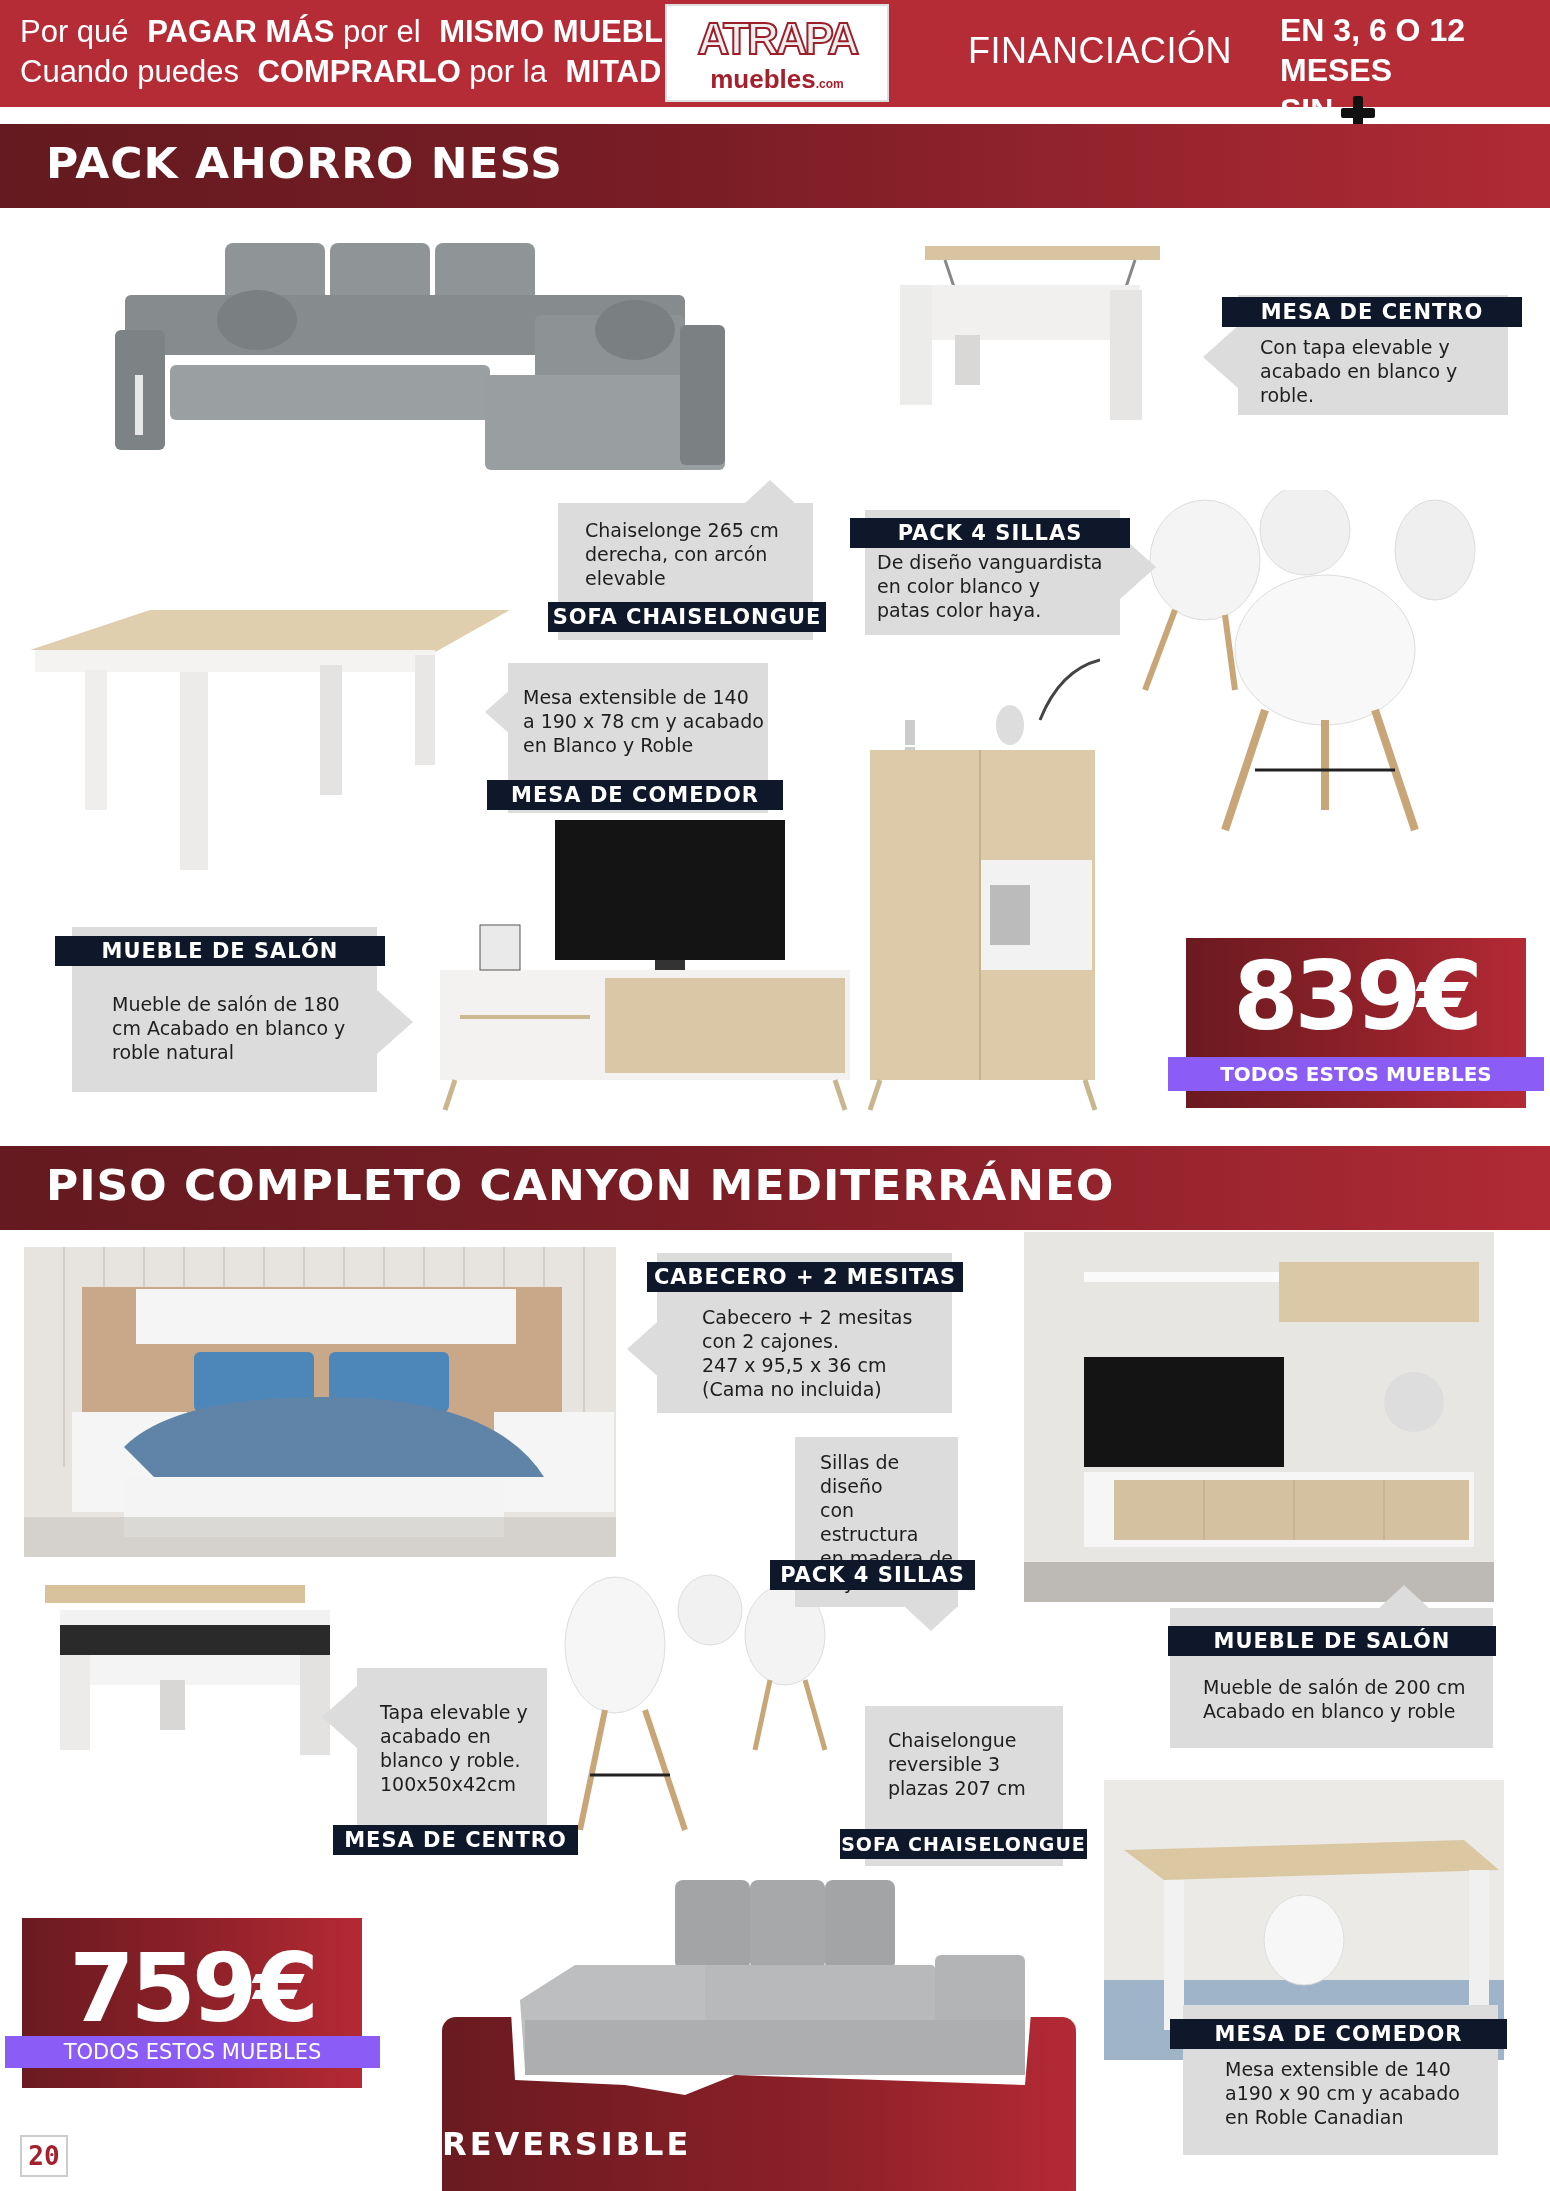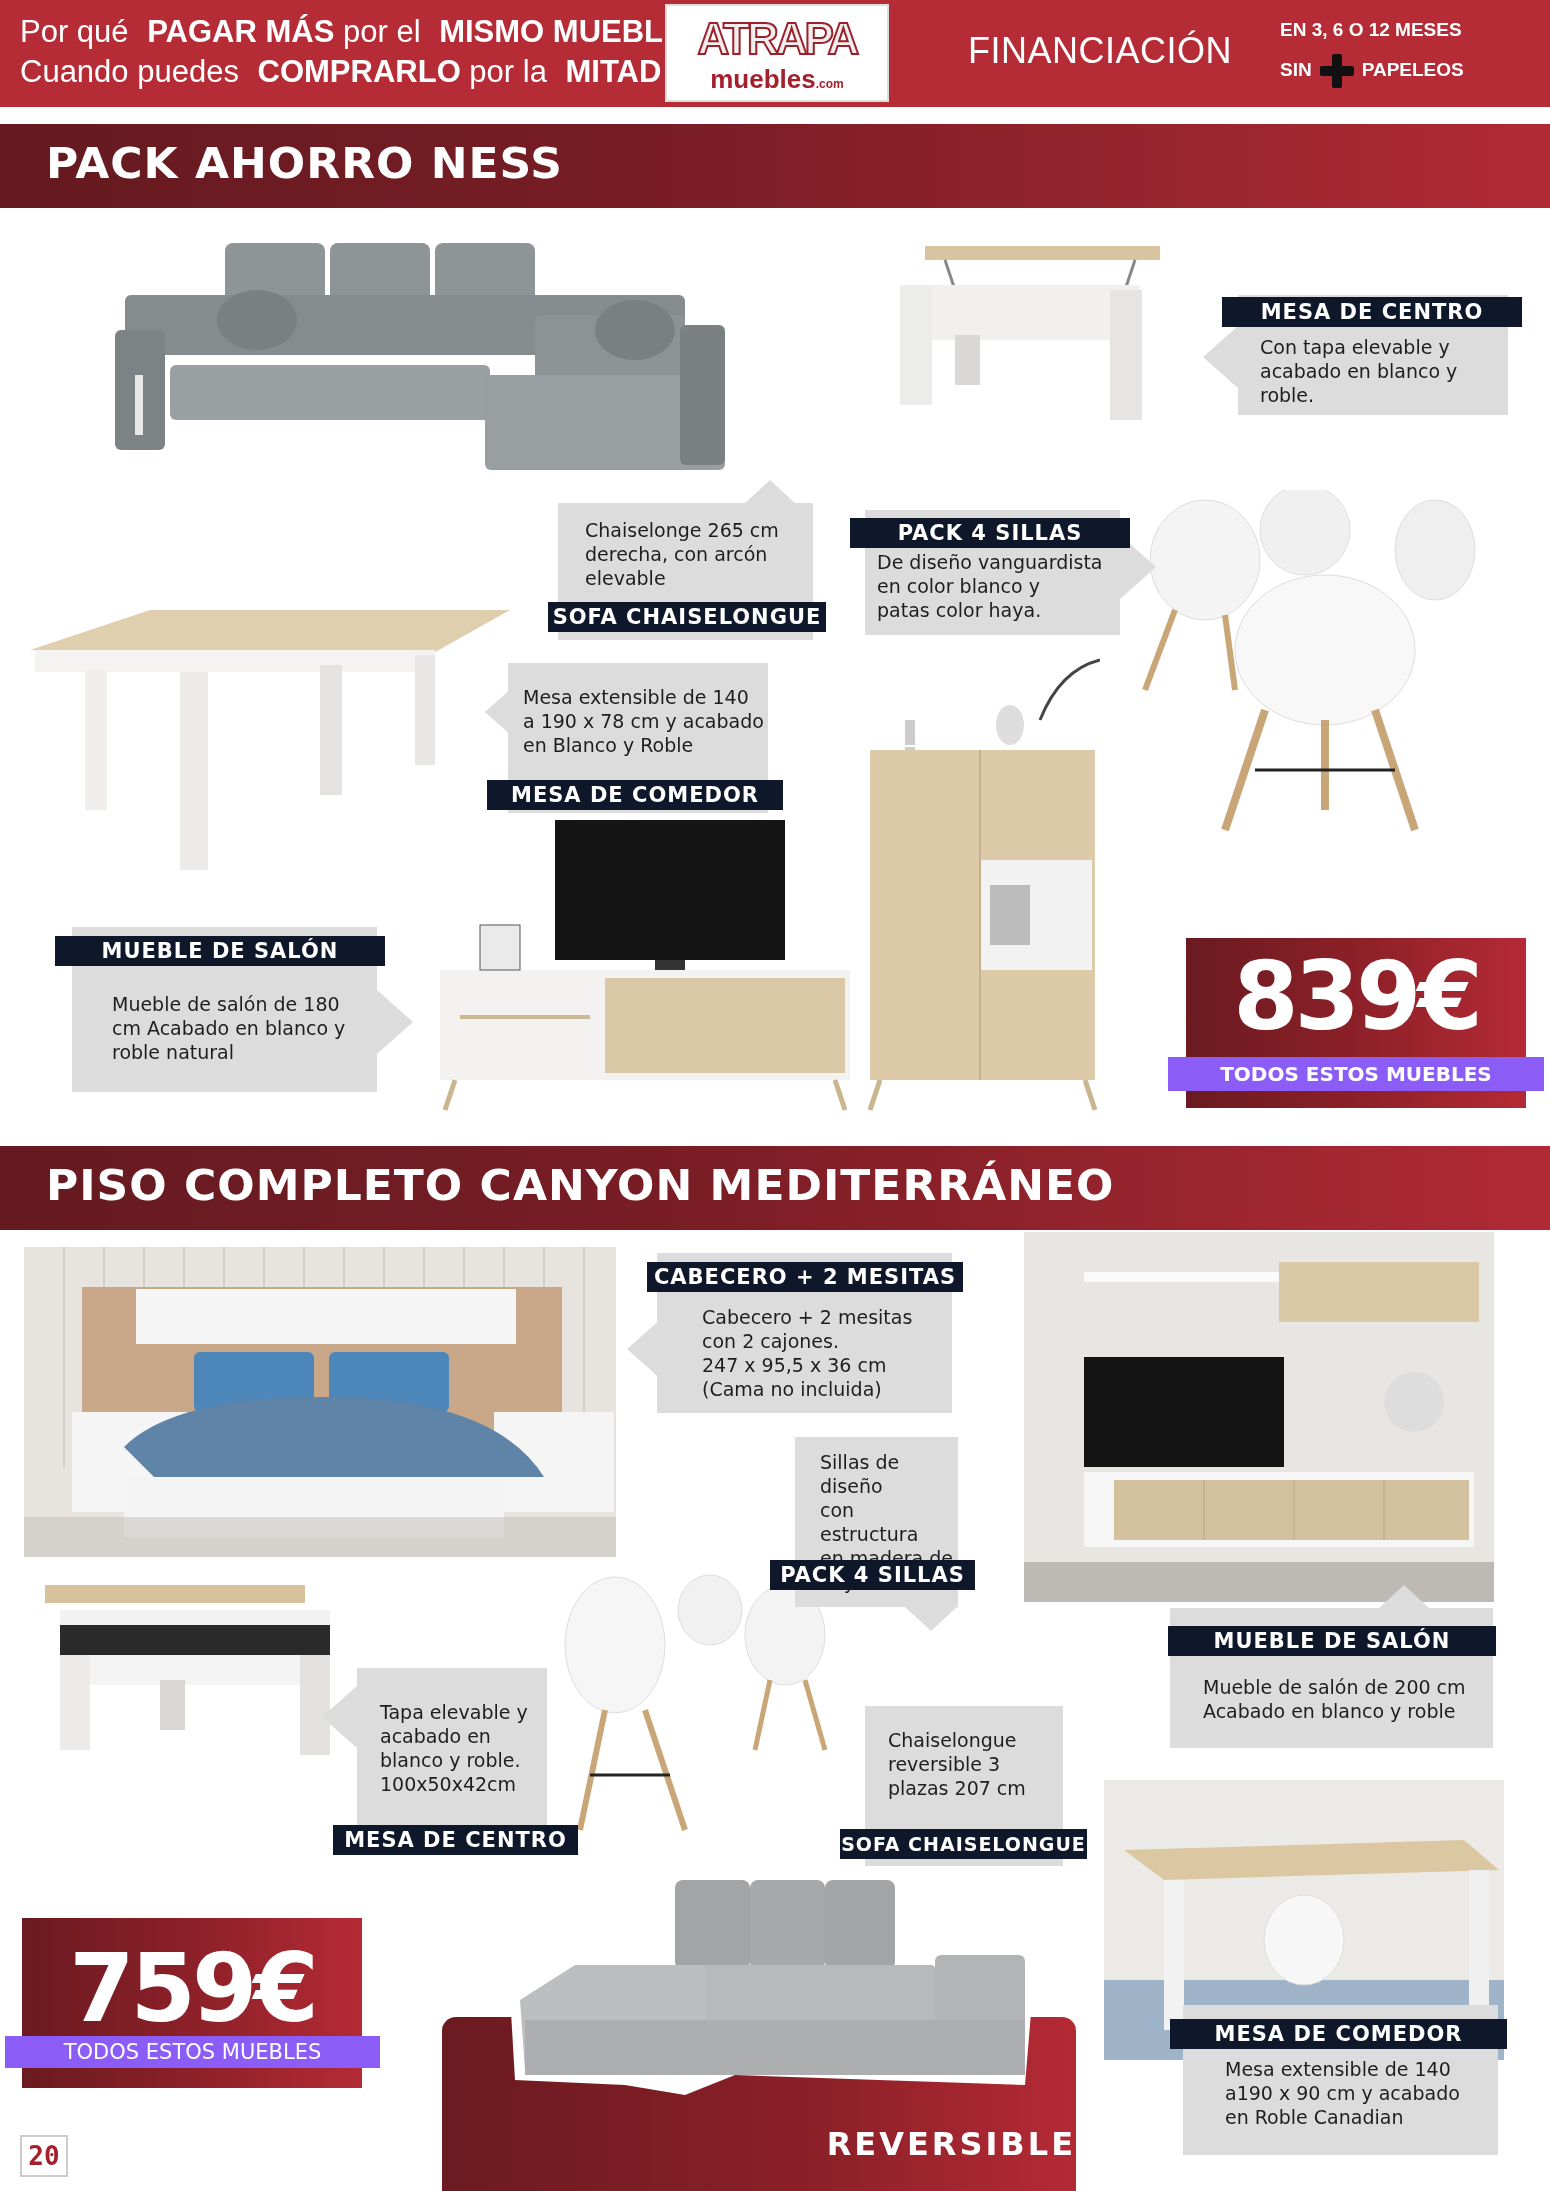--- a/index.html
+++ b/index.html
@@ -12,21 +12,21 @@
   .slogan { left: 20px; top: 12px; color: #fff; font-family: "Liberation Sans", sans-serif; font-size: 31px; line-height: 40px; }
   .slogan b { font-weight: bold; margin-left: 10px; }
   .logo-box { left: 665px; top: 4px; width: 224px; height: 98px; background: #fff; border: 2px solid #ddd; }
   .logo-atrapa { left: 0; top: 8px; width: 100%; text-align: center; font-family: "Liberation Sans", sans-serif;
                  font-weight: bold; font-size: 44px; color: #eee; letter-spacing: -3px;
                  -webkit-text-stroke: 2px #9c1f29; }
   .logo-muebles { left: 0; top: 58px; width: 100%; text-align: center; font-family: "Liberation Sans", sans-serif;
                   font-weight: bold; font-size: 26px; color: #a3202c; }
   .logo-muebles small { font-size: 12px; }
   .financ { left: 968px; top: 30px; color: #fff; font-family: "Liberation Sans", sans-serif; font-size: 36px; font-weight: normal; letter-spacing: 0.5px; }
-  .meses { left: 1280px; top: 10px; color: #fff; font-family: "Liberation Sans", sans-serif; font-size: 19px; font-weight: bold; line-height: 40px; }
+  .meses { left: 1280px; top: 10px; color: #fff; font-family: "Liberation Sans", sans-serif; font-size: 32px; font-weight: bold; line-height: 40px; }
   .plus-icon { display: inline-block; width: 34px; height: 34px; position: relative; vertical-align: middle; margin: 0 8px; }
   .plus-icon::before { content: ""; position: absolute; left: 12px; top: 0; width: 10px; height: 34px; background: #111; border-radius: 2px; }
   .plus-icon::after { content: ""; position: absolute; left: 0; top: 12px; width: 34px; height: 10px; background: #111; border-radius: 2px; }
 
   
   .section-bar { left: 0; width: 1550px; height: 84px;
                  background: linear-gradient(90deg, #641a20 0%, #7a1d25 45%, #b02a35 100%); }
   .section-title { position: absolute; left: 46px; top: 14px; color: #fff; font-family: "DejaVu Sans", sans-serif;
                    font-weight: bold; font-size: 44px; letter-spacing: 1px; transform: scaleY(0.95); }
 
@@ -269,21 +269,21 @@
 <svg class="abs" style="left:505px;top:1870px;" width="540" height="230">
   <path d="M5 125 L10 210 L120 215 L180 225 L230 205 L520 215 L530 95 L500 80 L395 75 L395 5 L170 5 L165 85 L60 90 Z" fill="#fff"></path>
   <rect x="170" y="10" width="75" height="90" rx="8" fill="#a3a4a5"></rect>
   <rect x="245" y="10" width="75" height="90" rx="8" fill="#a7a8a9"></rect>
   <rect x="320" y="10" width="70" height="90" rx="8" fill="#a3a4a5"></rect>
   <rect x="430" y="85" width="90" height="115" rx="6" fill="#b3b4b5"></rect>
   <rect x="160" y="95" width="270" height="60" rx="4" fill="#b8b9ba"></rect>
   <path d="M15 130 L70 95 L200 95 L200 200 L20 200 Z" fill="#bdbebf"></path>
   <rect x="20" y="150" width="500" height="55" fill="#adaeaf"></rect>
 </svg>
-<div class="abs" style="left:442px;top:2125px;width:634px;text-align:right;color:#fff;font-family:'DejaVu Sans',sans-serif;font-weight:bold;font-size:32px;letter-spacing:3px;">REVERSIBLE</div>
+<div class="abs" style="left:442px;top:2125px;width:634px;text-align:left;color:#fff;font-family:'DejaVu Sans',sans-serif;font-weight:bold;font-size:32px;letter-spacing:3px;">REVERSIBLE</div>
 
 <div class="abs tri-left" style="left:627px;top:1317px;"></div>
 <div class="abs info" style="left:657px;top:1253px;width:295px;height:160px;"></div>
 <div class="abs info-label" style="left:647px;top:1262px;width:316px;">CABECERO + 2 MESITAS</div>
 <div class="abs info-text" style="left:702px;top:1305px;width:240px;">Cabecero + 2 mesitas
 con 2 cajones.
 247 x 95,5 x 36 cm
 (Cama no incluida)</div>
 
 <div class="abs info" style="left:795px;top:1437px;width:163px;height:170px;"></div>

